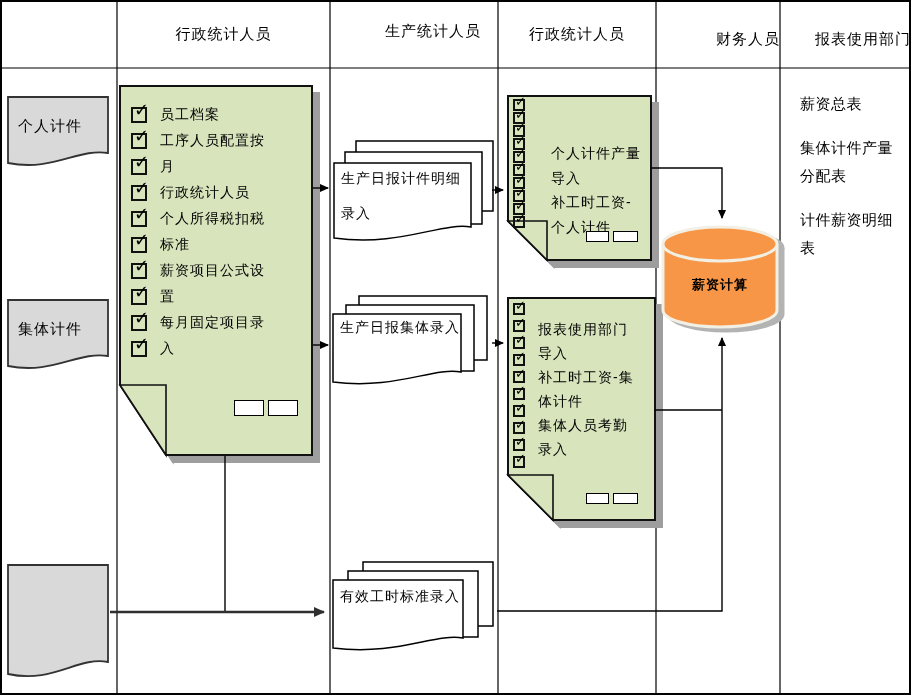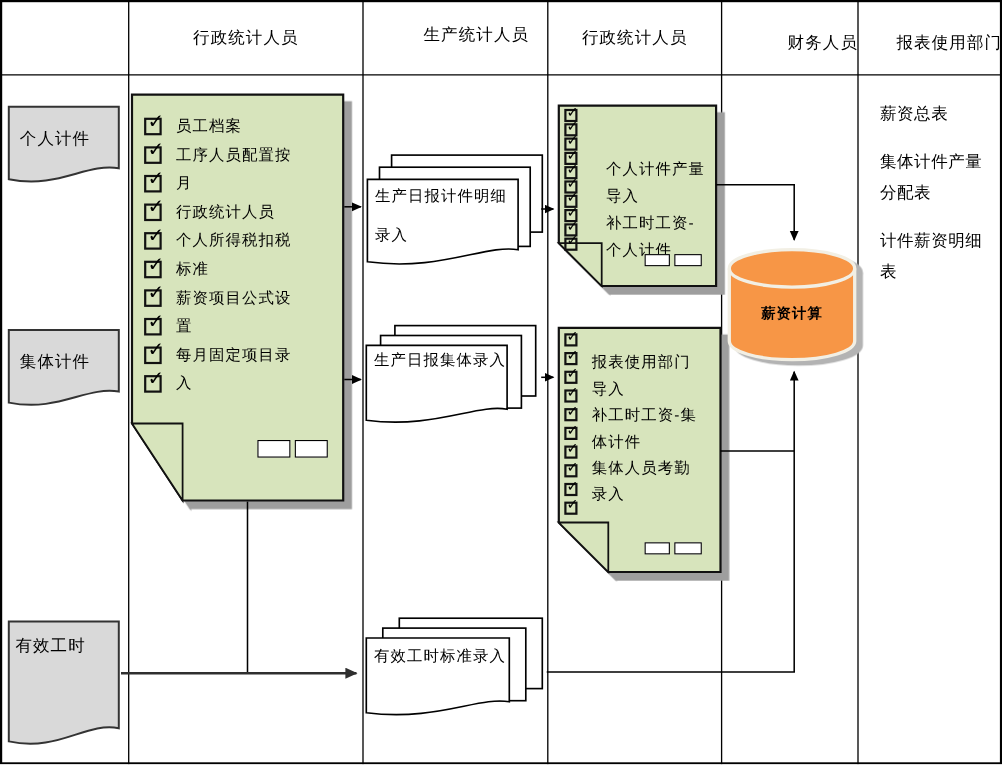--- a/index.html
+++ b/index.html
@@ -124,21 +124,20 @@
   <div class="lane-h left" style="left:662px;top:8px;width:118px;height:62px;">
       <span>财务人员</span>
     </div>
   <div class="lane-h left" style="left:784px;top:8px;width:127px;height:62px;">
       <span>报表使用部门</span>
     </div>
 
   <div class="doc-label" style="left:18px;top:117px;">个人计件</div>
   <div class="doc-label" style="left:18px;top:320px;">集体计件</div>
   <div class="doc-label rl3" style="left:14px;top:563px;">
-    <p>有效工时</p>
   </div>
 
   <div class="note-rows" style="left:131px;top:102px;">
     <div class="crow">
         <span class="cb">
           <span class="tick">✓</span>
         </span>
         <span class="note-text" style="position:static;">员工档案</span>
       </div>
     <div class="crow">

